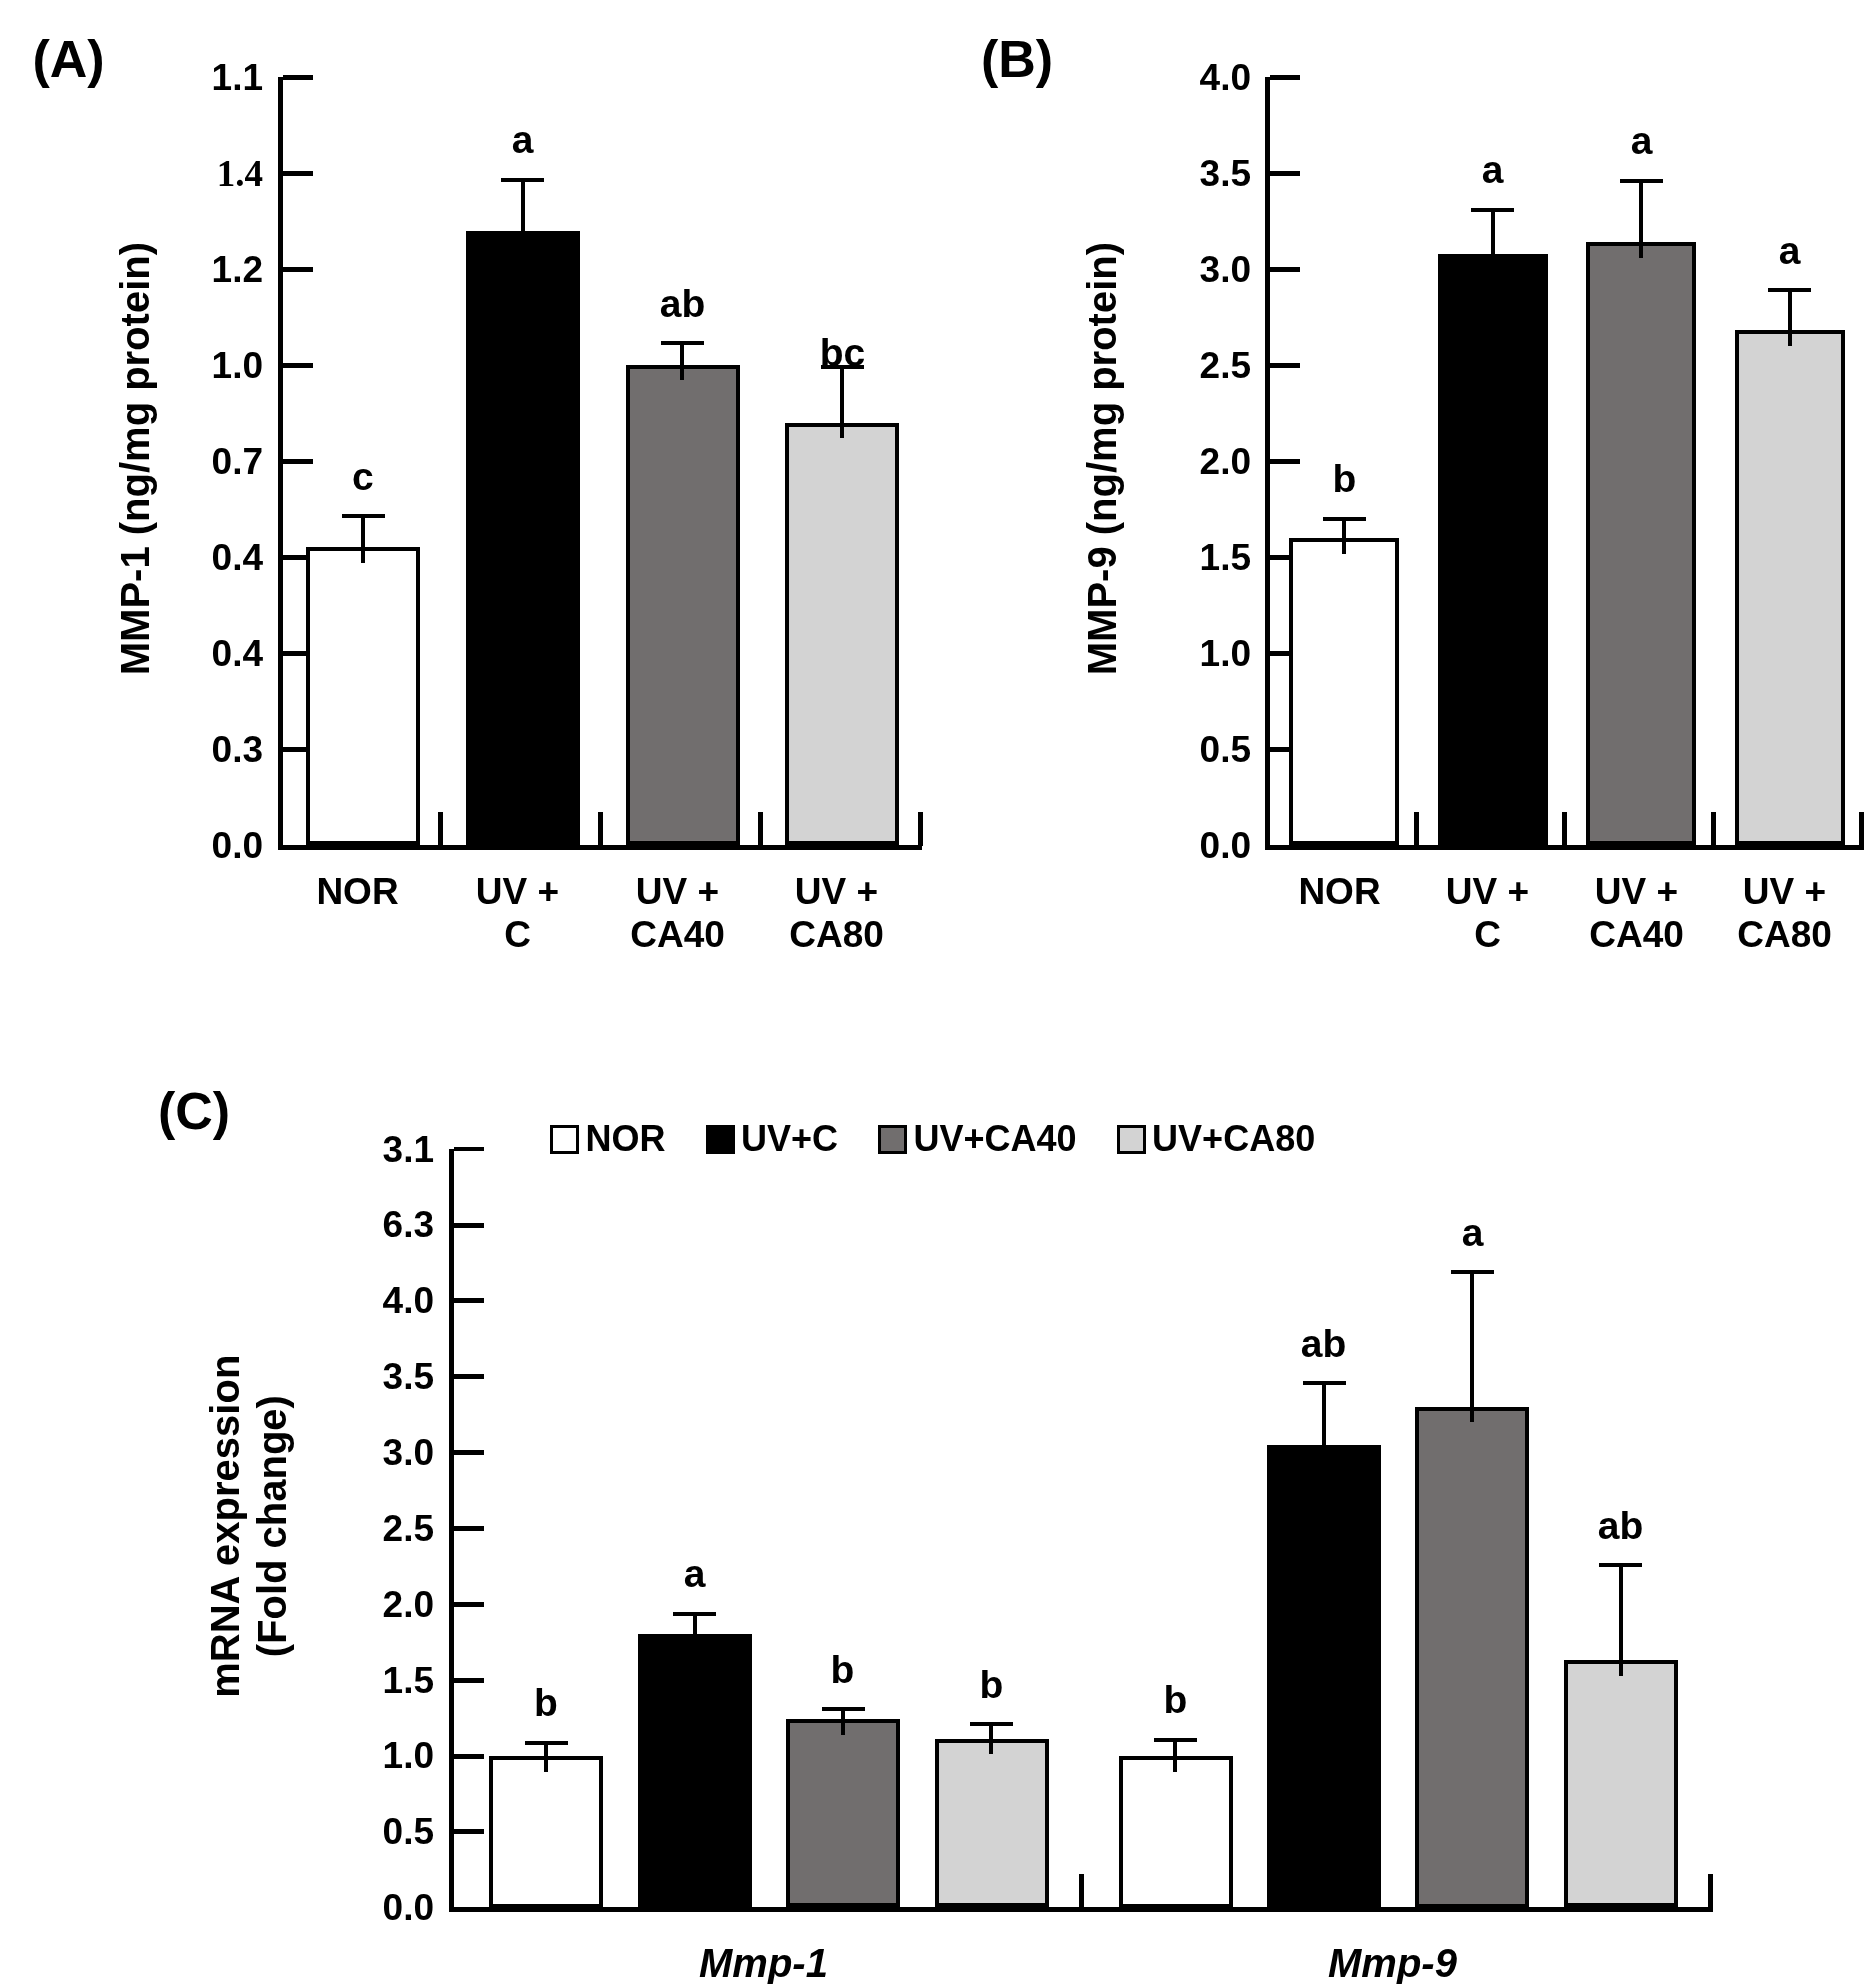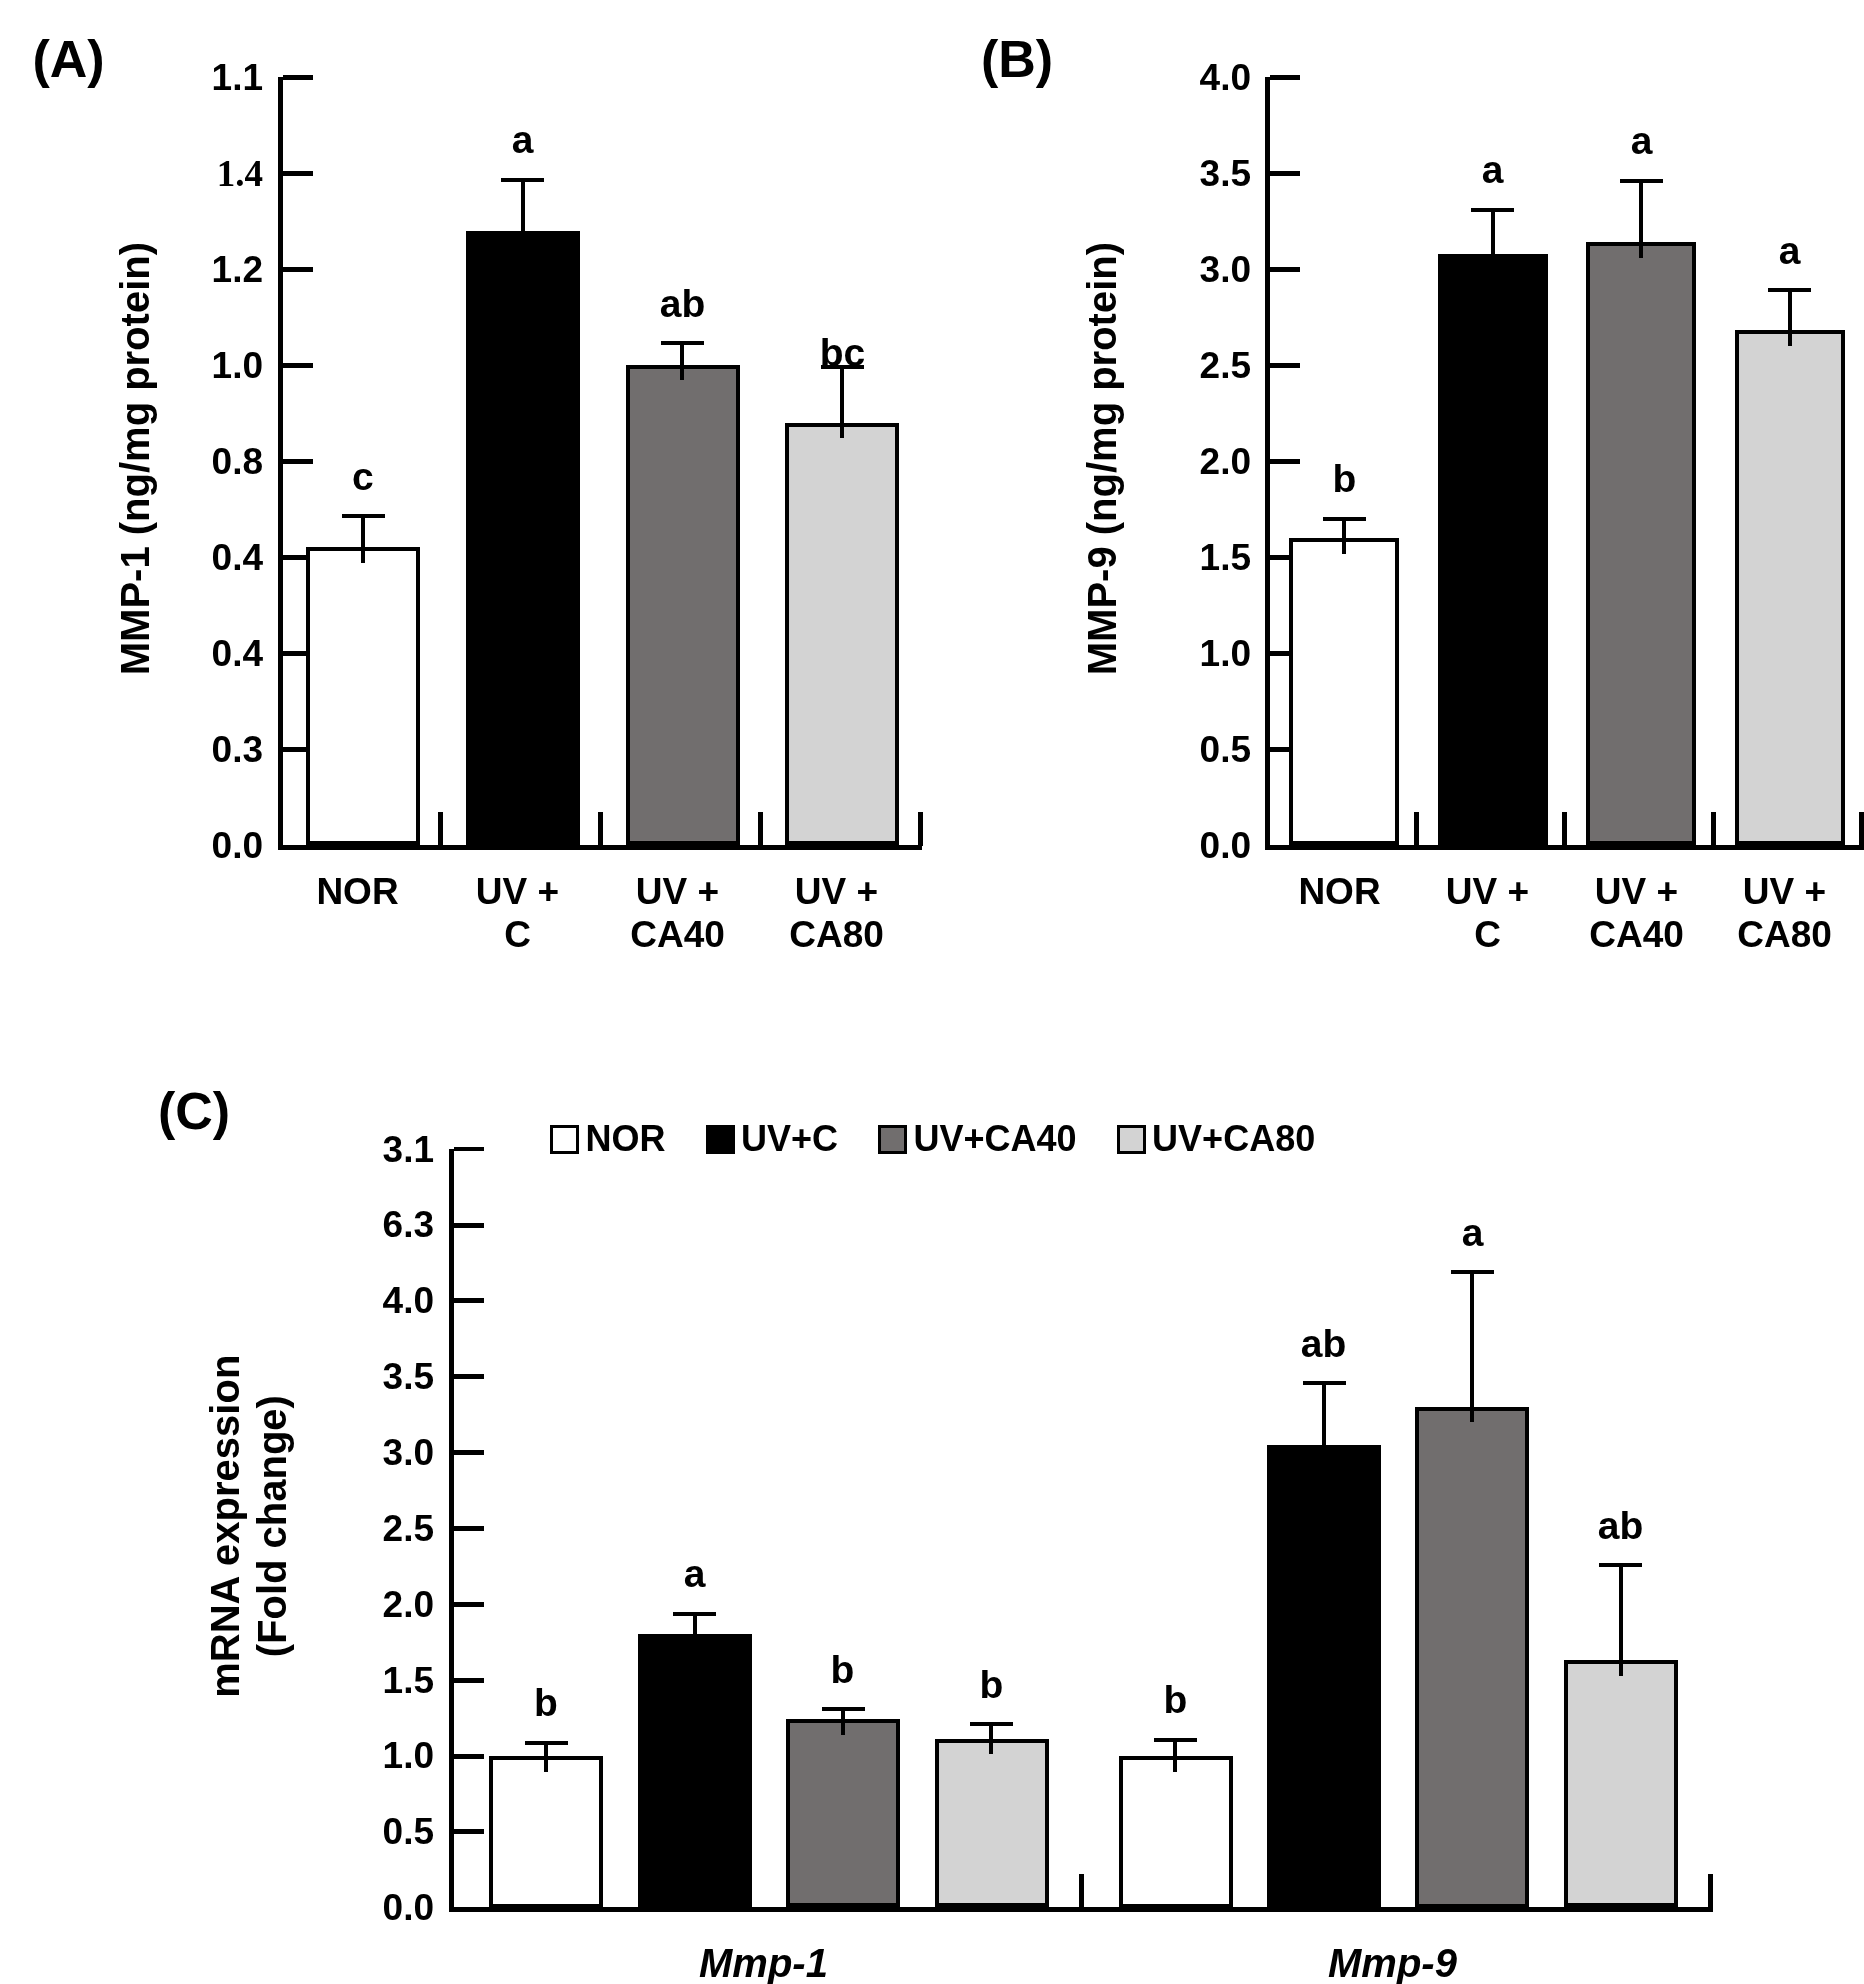--- a/index.html
+++ b/index.html
@@ -84,21 +84,21 @@
         <div class="letter" style="left: 482px; top: 229px; margin-top: 25px;">bc</div>
         <div class="xtick" style="left: 155px; top: 735px;"></div>
         <div class="xtick" style="left: 315px; top: 735px;"></div>
         <div class="xtick" style="left: 475px; top: 735px;"></div>
         <div class="xtick" style="left: 635px; top: 735px;"></div>
       </div>
   <div class="yticklab" style="left: 121px; top: 37px;">1.1</div>
       <div class="yticklab" style="left: 121px; top: 133px; font-family: Liberation Serif, serif;">1.4</div>
       <div class="yticklab" style="left: 121px; top: 229px; text-align: right;">1.2</div>
       <div class="yticklab" style="left: 121px; top: 325px;">1.0</div>
-      <div class="yticklab" style="left: 121px; top: 421px;">0.8</div>
+      <div class="yticklab" style="left: 121px; top: 421px;">0.7</div>
       <div class="yticklab" style="left: 121px; top: 517px;">0.4</div>
       <div class="yticklab" style="left: 121px; top: 613px;">0.4</div>
       <div class="yticklab" style="left: 121px; top: 709px;">0.3</div>
       <div class="yticklab" style="left: 121px; top: 805px;">0.0</div>
       <div class="catlab" style="left: 225px; top: 852px;">NOR</div>
       <div class="catlab" style="left: 385px; top: 852px;">UV +
 C</div>
       <div class="catlab" style="left: 545px; top: 852px;">UV +
 CA40</div>
       <div class="catlab" style="left: 704px; top: 852px;">UV +

